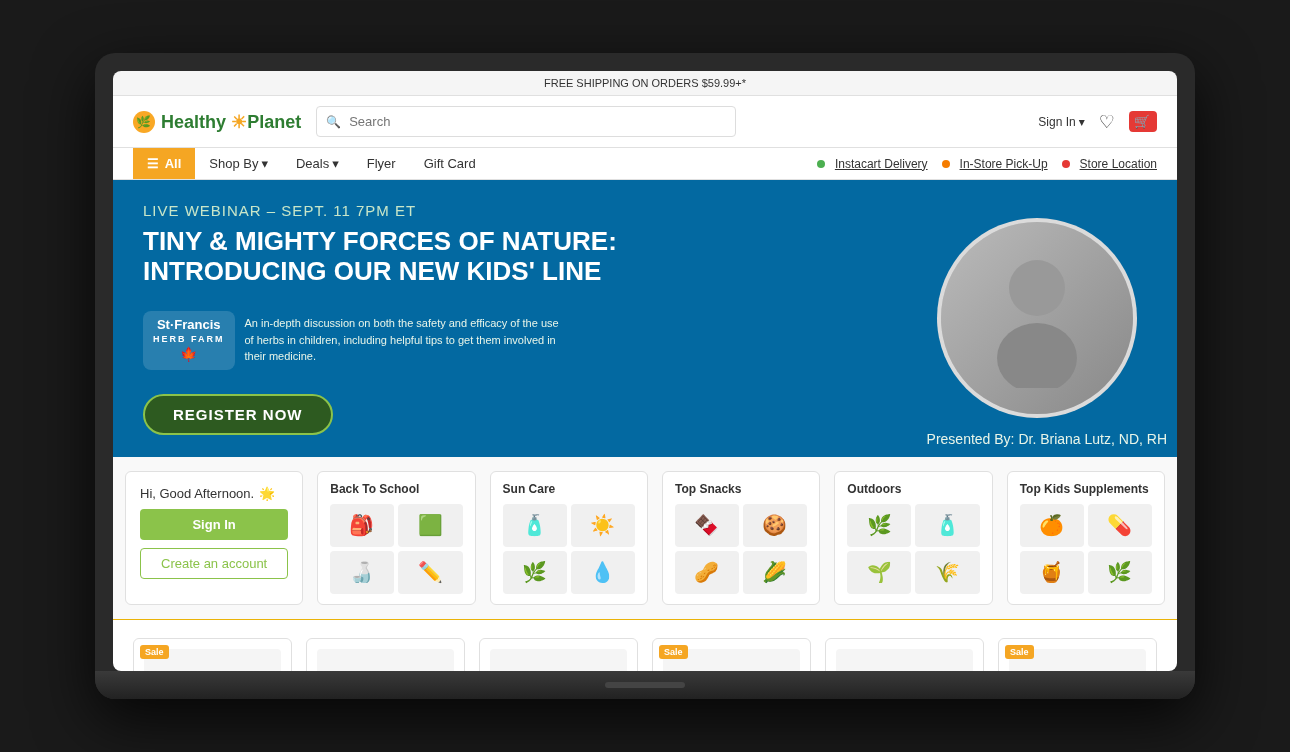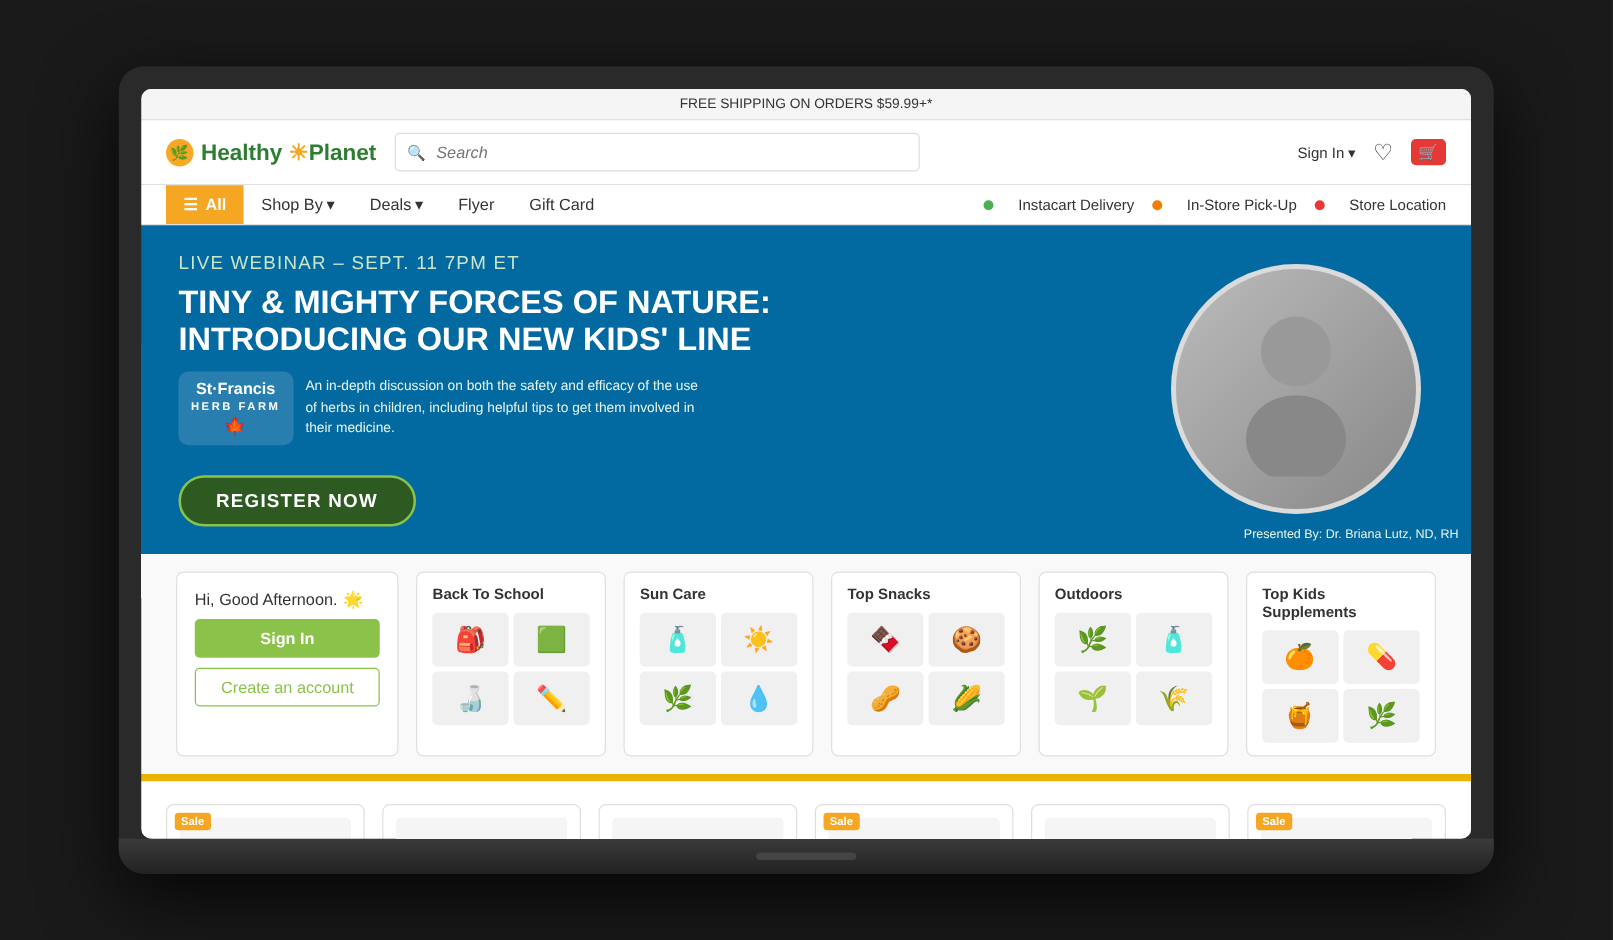--- a/index.html
+++ b/index.html
@@ -96,21 +96,20 @@
       position: relative;
     }
 
     .search-bar input {
       width: 100%;
       padding: 7px 14px 7px 32px;
       border: 1px solid #ddd;
       border-radius: 4px;
       font-size: 13px;
       outline: none;
-      font-style: italic;
     }
 
     .search-icon-wrap {
       position: absolute;
       left: 10px;
       top: 50%;
       transform: translateY(-50%);
       color: #999;
       font-size: 12px;
     }
@@ -181,24 +180,25 @@
       margin-left: auto;
       display: flex;
       align-items: center;
       gap: 14px;
       font-size: 12px;
     }
 
     .nav-delivery-item {
       display: flex;
       align-items: center;
-      gap: 20px;
+      gap: 10px;
       color: #333;
       font-size: 12px;
       cursor: pointer;
+      text-decoration: underline;
     }
 
     .nav-delivery-item .dot {
       width: 8px;
       height: 8px;
       border-radius: 50%;
       display: inline-block;
     }
 
     .green-dot { background: #4caf50; }
@@ -228,21 +228,21 @@
       letter-spacing: 1px;
       margin-bottom: 8px;
     }
 
     .hero-title {
       color: #fff;
       font-size: 26px;
       font-weight: 900;
       text-transform: uppercase;
       line-height: 1.15;
-      margin-bottom: 10px;
+      margin-bottom: 24px;
       max-width: 480px;
     }
 
     .hero-brand {
       display: flex;
       align-items: center;
       gap: 10px;
       margin-bottom: 10px;
     }
 
@@ -309,30 +309,30 @@
       justify-content: center;
       color: #666;
       font-size: 60px;
     }
 
     .hero-presenter {
       position: absolute;
       bottom: 10px;
       right: 10px;
       color: #e8f5e9;
-      font-size: 10px;
+      font-size: 14px;
     }
 
     
     .category-section {
       display: flex;
-      padding: 14px 28px;
+      padding: 14px 12px;
       gap: 14px;
       background: #f9f9f9;
-      border-bottom: 6px solid #eab308;
+      border-bottom: 1px solid #eab308;
     }
 
     .greeting-card {
       background: #fff;
       border: 1px solid #e0e0e0;
       border-radius: 6px;
       padding: 14px;
       min-width: 150px;
       display: flex;
       flex-direction: column;

